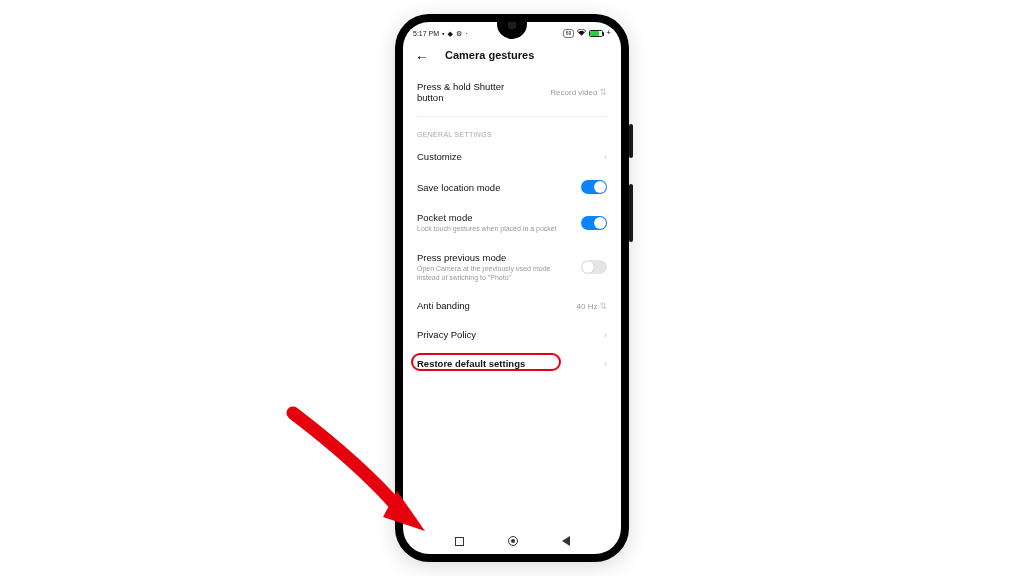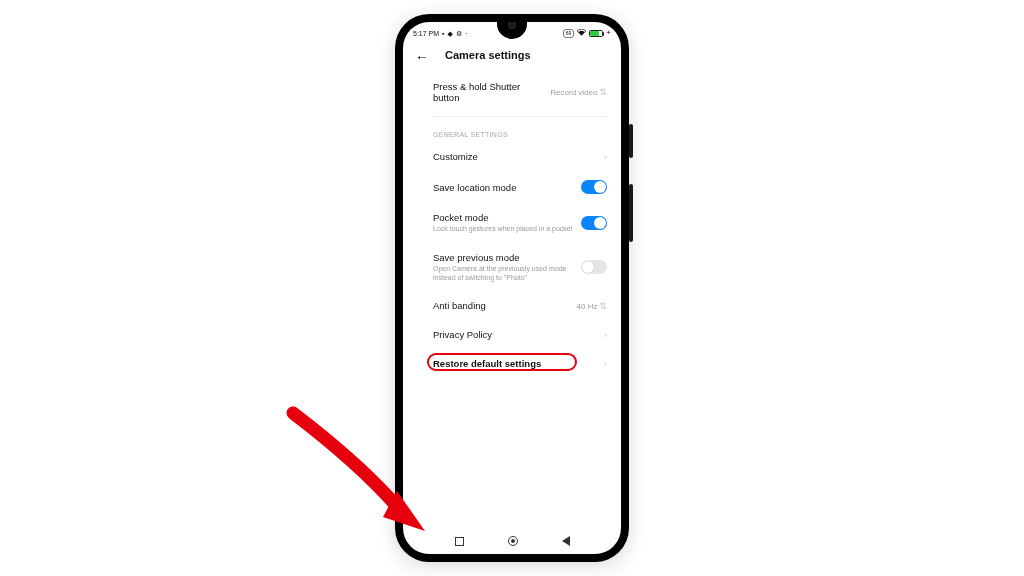--- a/index.html
+++ b/index.html
@@ -43,21 +43,21 @@
   .mini-ico{font-size:7px;line-height:1;}
 
   
   .titlebar {
     display:flex; align-items:center; padding: 6px 12px 10px; gap:10px;
   }
   .back-arrow { font-size:14px; line-height:1; }
   .title { font-size:11px; font-weight:600; color:#111; margin:0 auto 0 6px; }
 
   
-  .list { flex:1; overflow:hidden; font-size:9.5px; color:#111; padding: 0 14px; margin-left: 16px; }
+  .list { flex:1; overflow:hidden; font-size:9.5px; color:#111; padding: 0 14px; }
   .row {
     display:flex; align-items:center; justify-content:space-between;
     padding: 9px 0; gap:8px;
   }
   .row .labels { flex:1; }
   .row .sub { font-size:7px; color:#9a9a9a; line-height:1.25; margin-top:2px; }
   .value { font-size:8px; color:#9a9a9a; display:flex; align-items:flex-end; gap:2px;}
   .chev { color:#c8c8c8; font-size:9px; }
   .sect-head { font-size:7px; letter-spacing:.3px; color:#a8a8a8; padding: 14px 0 4px; border-top:1px solid #f1f1f1; }
   .sect-head.first { border-top:none; }
@@ -128,21 +128,21 @@
           </span>
           <span class="batt">
               <i></i>
             </span>
           <span class="mini-ico" style="font-size:8px;">+</span>
         </div>
       </div>
 
       <div class="titlebar">
         <span class="back-arrow">←</span>
-        <span class="title">Camera settings</span>
+        <span class="title">Camera gestures</span>
       </div>
 
       <div class="list">
 
         <div class="row">
           <div class="labels">
             <div style="max-width:110px;">Press &amp; hold Shutter button</div>
           </div>
           <div class="value">
             <span>Record video</span>
@@ -176,21 +176,21 @@
             <div>Pocket mode</div>
             <div class="sub">Lock touch gestures when placed in a pocket</div>
           </div>
           <span class="toggle on">
               <i></i>
             </span>
         </div>
 
         <div class="row">
           <div class="labels">
-            <div>Save previous mode</div>
+            <div>Press previous mode</div>
             <div class="sub">Open Camera at the previously used mode instead of switching to "Photo"</div>
           </div>
           <span class="toggle">
               <i></i>
             </span>
         </div>
 
         <div class="row">
           <div class="labels">
               <div>Anti banding</div>

